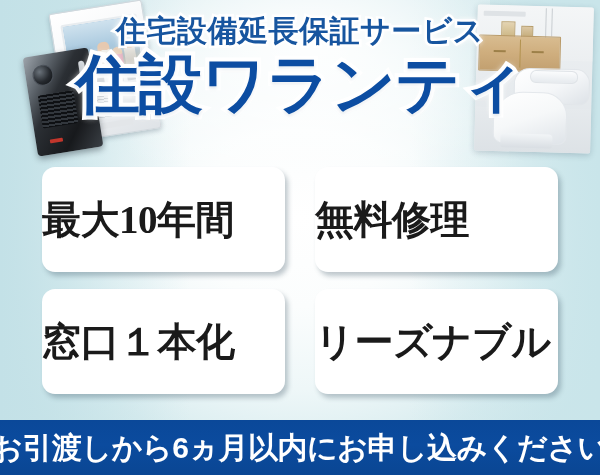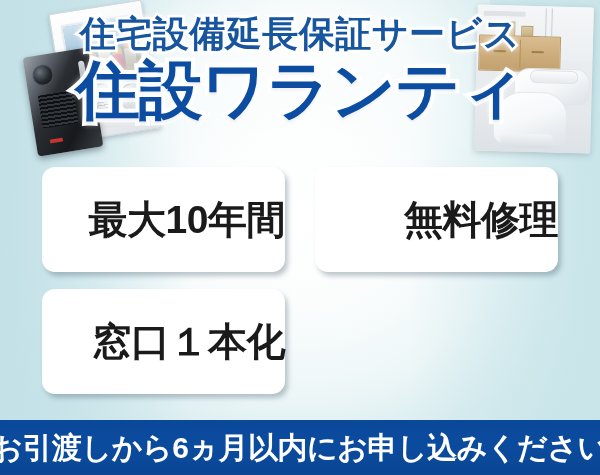--- a/index.html
+++ b/index.html
@@ -176,21 +176,21 @@
   }
 
   
   .headline {
     position: absolute;
     left: 0; right: 0; top: 16px;
     text-align: center;
     z-index: 5;
   }
   .subtitle {
-    font-size: 36px;
+    font-size: 30px;
     font-weight: 700;
     color: #17559f;
     letter-spacing: 0.5px;
     line-height: 1;
     -webkit-text-stroke: 5px #ffffff;
     paint-order: stroke fill;
     text-shadow:
        0 0 6px #ffffff, 0 0 6px #ffffff, 0 0 10px rgba(255,255,255,0.95);
     white-space: nowrap;
   }
@@ -219,21 +219,22 @@
     column-gap: 30px;
     row-gap: 17px;
     z-index: 4;
   }
   .card {
     background: #ffffff;
     border-radius: 13px;
     box-shadow: 3px 4px 5px rgba(60,85,100,0.32);
     display: flex;
     align-items: center;
-    justify-content: flex-end;
+    justify-content: flex-start;
+    font-family: Liberation Serif, serif;
   }
   .card-label {
     font-size: 39px;
     font-weight: 700;
     color: #1a1a1a;
     letter-spacing: -0.5px;
     line-height: 1;
     white-space: nowrap;
   }
 
@@ -321,19 +322,22 @@
   <div class="cards">
     <div class="card">
       <span class="card-label">最大10年間</span>
     </div>
     <div class="card">
       <span class="card-label">無料修理</span>
     </div>
     <div class="card">
       <span class="card-label">窓口１本化</span>
     </div>
+    <div class="card">
+      <span class="card-label">リーズナブル</span>
+    </div>
   </div>
 
   <div class="cta-bar">
     <span class="cta-text">お引渡しから6ヵ月以内にお申し込みください</span>
   </div>
 
 </div>
 
 </body></html>

